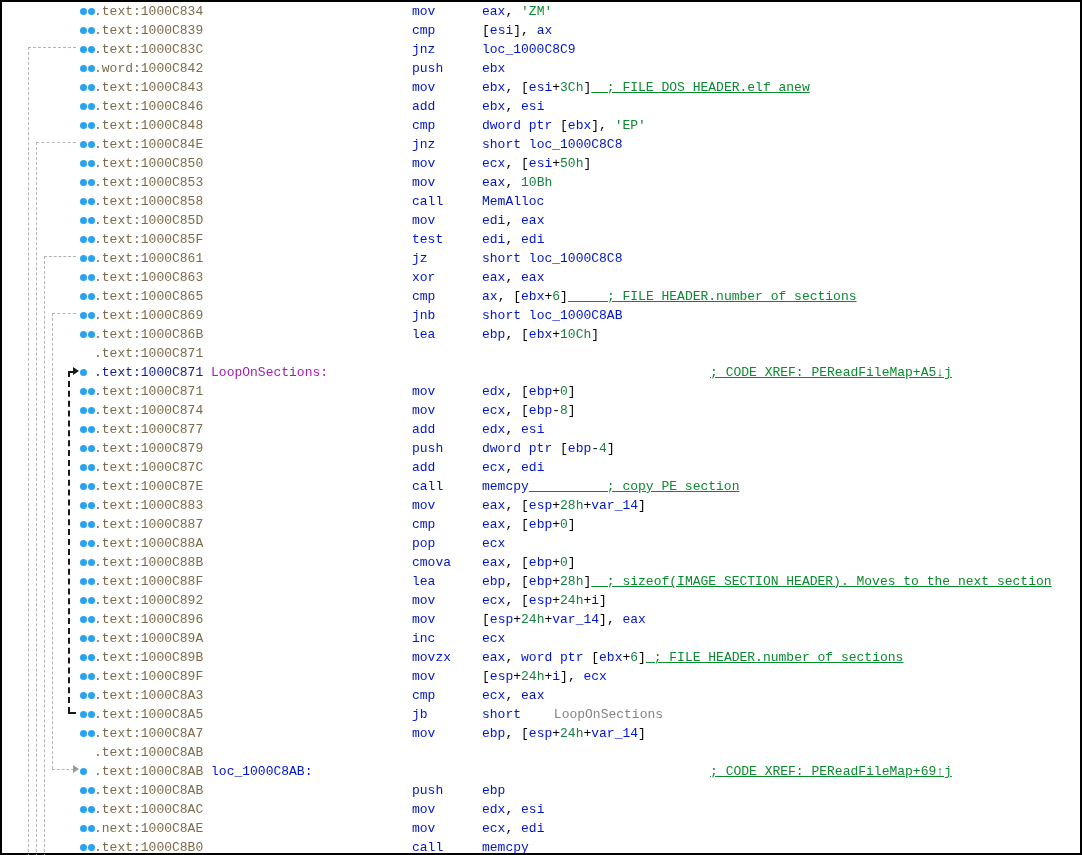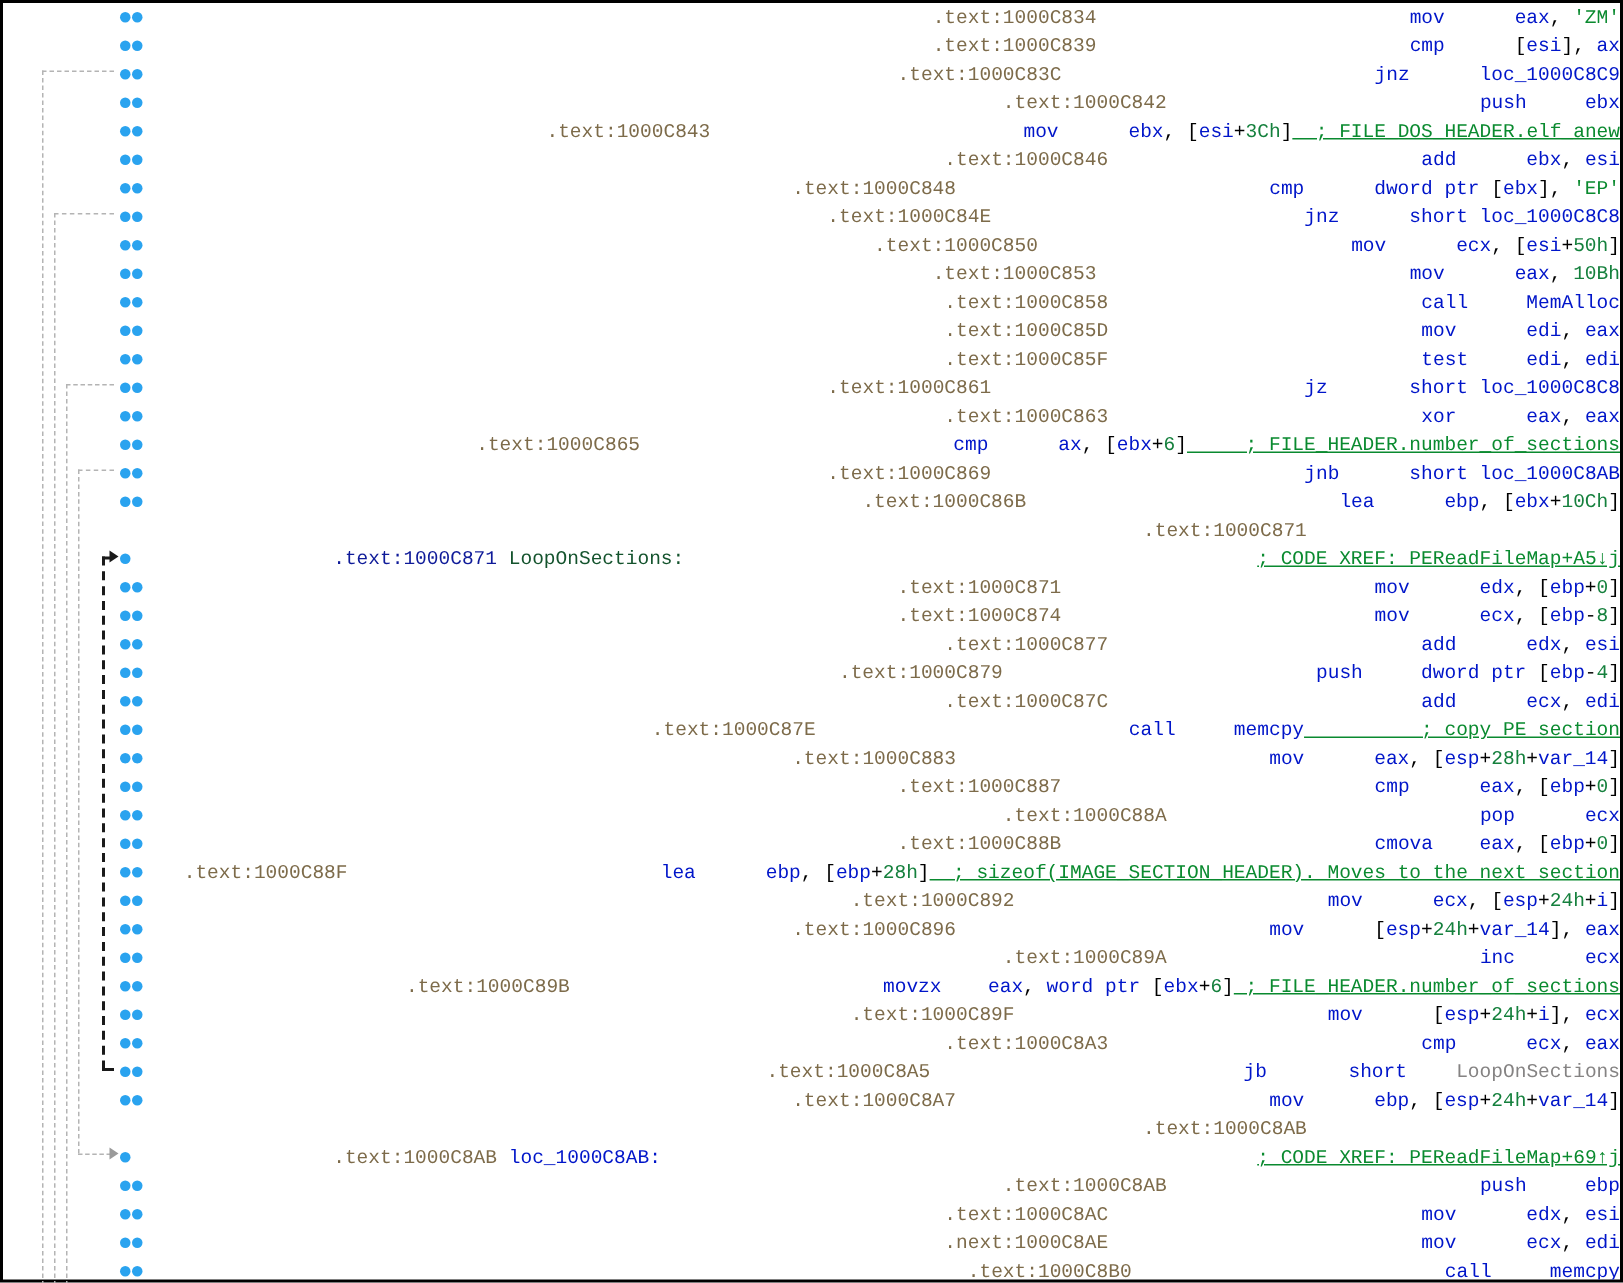--- a/index.html
+++ b/index.html
@@ -14,40 +14,39 @@
   .disasm-view {
     width: 100%;
     height: 100%;
     overflow: hidden;
   }
   .line {
     display: flex;
     align-items: center;
     height: 19px;
     white-space: pre;
-    justify-content: space-between;
   }
   .gutter {
     width: 92px;
     height: 19px;
     position: relative;
     flex-shrink: 0;
   }
   .dot1, .dot2 {
     position: absolute;
     width: 7px;
     height: 7px;
     border-radius: 50%;
     top: 6px;
   }
   .dot1 { left: 78px; background: #2aa3ef; }
   .dot2 { left: 86px; background: #2aa3ef; }
   .addr-text  { color: #7d6b4a; }
   .addr-label { color: #0f1b99; }
-  .label      { color: #14532d; }
+  .label      { color: #a21caf; }
   .mnemonic   { color: #0015c9; display:inline-block; width: 70px; }
   .op-reg     { color: #0015c9; }
   .op-number  { color: #15803d; }
   .op-string  { color: #0a8a2f; }
   .op-name    { color: #0015c9; }
   .op-label   { color: #858383; margin-left: 25px; }
   .comment    { color: #0a8a2f; text-decoration: underline; }
   .plain      { color: #000; }
   .code-area { padding-left: 0; }
   .segment-col { display:inline-block; width: 240px; }
@@ -91,21 +90,21 @@
     border-left: 6px solid #9a9a9a;
   }
 </style>
 </head>
 <body>
 
 <div class="disasm-view" id="view">
     <div class="line"><div class="gutter"><div class="dot1"></div><div class="dot2"></div></div><div class="code-area"><span class="segment-col"><span class="addr-text">.text:1000C834</span></span><span>          </span><span class="mnemonic">mov</span><span class="op-reg">eax</span><span class="plain">, </span><span class="op-string">'ZM'</span></div></div>
     <div class="line"><div class="gutter"><div class="dot1"></div><div class="dot2"></div></div><div class="code-area"><span class="segment-col"><span class="addr-text">.text:1000C839</span></span><span>          </span><span class="mnemonic">cmp</span><span class="plain">[</span><span class="op-reg">esi</span><span class="plain">], </span><span class="op-reg">ax</span></div></div>
     <div class="line"><div class="gutter"><div class="dot1"></div><div class="dot2"></div></div><div class="code-area"><span class="segment-col"><span class="addr-text">.text:1000C83C</span></span><span>          </span><span class="mnemonic">jnz</span><span class="op-name">loc_1000C8C9</span></div></div>
-    <div class="line"><div class="gutter"><div class="dot1"></div><div class="dot2"></div></div><div class="code-area"><span class="segment-col"><span class="addr-text">.text:1000C842</span></span><span>          </span><span class="mnemonic">push</span><span class="op-reg">ebx</span></div></div>
+    <div class="line"><div class="gutter"><div class="dot1"></div><div class="dot2"></div></div><div class="code-area"><span class="segment-col"><span class="addr-text">.word:1000C842</span></span><span>          </span><span class="mnemonic">push</span><span class="op-reg">ebx</span></div></div>
     <div class="line"><div class="gutter"><div class="dot1"></div><div class="dot2"></div></div><div class="code-area"><span class="segment-col"><span class="addr-text">.text:1000C843</span></span><span>          </span><span class="mnemonic">mov</span><span class="op-reg">ebx</span><span class="plain">, [</span><span class="op-reg">esi</span><span class="plain">+</span><span class="op-number">3Ch</span><span class="plain">]</span><span class="comment">  ; FILE_DOS_HEADER.elf_anew</span></div></div>
     <div class="line"><div class="gutter"><div class="dot1"></div><div class="dot2"></div></div><div class="code-area"><span class="segment-col"><span class="addr-text">.text:1000C846</span></span><span>          </span><span class="mnemonic">add</span><span class="op-reg">ebx</span><span class="plain">, </span><span class="op-reg">esi</span></div></div>
     <div class="line"><div class="gutter"><div class="dot1"></div><div class="dot2"></div></div><div class="code-area"><span class="segment-col"><span class="addr-text">.text:1000C848</span></span><span>          </span><span class="mnemonic">cmp</span><span class="op-reg">dword ptr</span><span class="plain"> [</span><span class="op-reg">ebx</span><span class="plain">], </span><span class="op-string">'EP'</span></div></div>
     <div class="line"><div class="gutter"><div class="dot1"></div><div class="dot2"></div></div><div class="code-area"><span class="segment-col"><span class="addr-text">.text:1000C84E</span></span><span>          </span><span class="mnemonic">jnz</span><span class="op-reg">short </span><span class="op-name">loc_1000C8C8</span></div></div>
     <div class="line"><div class="gutter"><div class="dot1"></div><div class="dot2"></div></div><div class="code-area"><span class="segment-col"><span class="addr-text">.text:1000C850</span></span><span>          </span><span class="mnemonic">mov</span><span class="op-reg">ecx</span><span class="plain">, [</span><span class="op-reg">esi</span><span class="plain">+</span><span class="op-number">50h</span><span class="plain">]</span></div></div>
     <div class="line"><div class="gutter"><div class="dot1"></div><div class="dot2"></div></div><div class="code-area"><span class="segment-col"><span class="addr-text">.text:1000C853</span></span><span>          </span><span class="mnemonic">mov</span><span class="op-reg">eax</span><span class="plain">, </span><span class="op-number">10Bh</span></div></div>
     <div class="line"><div class="gutter"><div class="dot1"></div><div class="dot2"></div></div><div class="code-area"><span class="segment-col"><span class="addr-text">.text:1000C858</span></span><span>          </span><span class="mnemonic">call</span><span class="op-name">MemAlloc</span></div></div>
     <div class="line"><div class="gutter"><div class="dot1"></div><div class="dot2"></div></div><div class="code-area"><span class="segment-col"><span class="addr-text">.text:1000C85D</span></span><span>          </span><span class="mnemonic">mov</span><span class="op-reg">edi</span><span class="plain">, </span><span class="op-reg">eax</span></div></div>
     <div class="line"><div class="gutter"><div class="dot1"></div><div class="dot2"></div></div><div class="code-area"><span class="segment-col"><span class="addr-text">.text:1000C85F</span></span><span>          </span><span class="mnemonic">test</span><span class="op-reg">edi</span><span class="plain">, </span><span class="op-reg">edi</span></div></div>
     <div class="line"><div class="gutter"><div class="dot1"></div><div class="dot2"></div></div><div class="code-area"><span class="segment-col"><span class="addr-text">.text:1000C861</span></span><span>          </span><span class="mnemonic">jz</span><span class="op-reg">short </span><span class="op-name">loc_1000C8C8</span></div></div>

